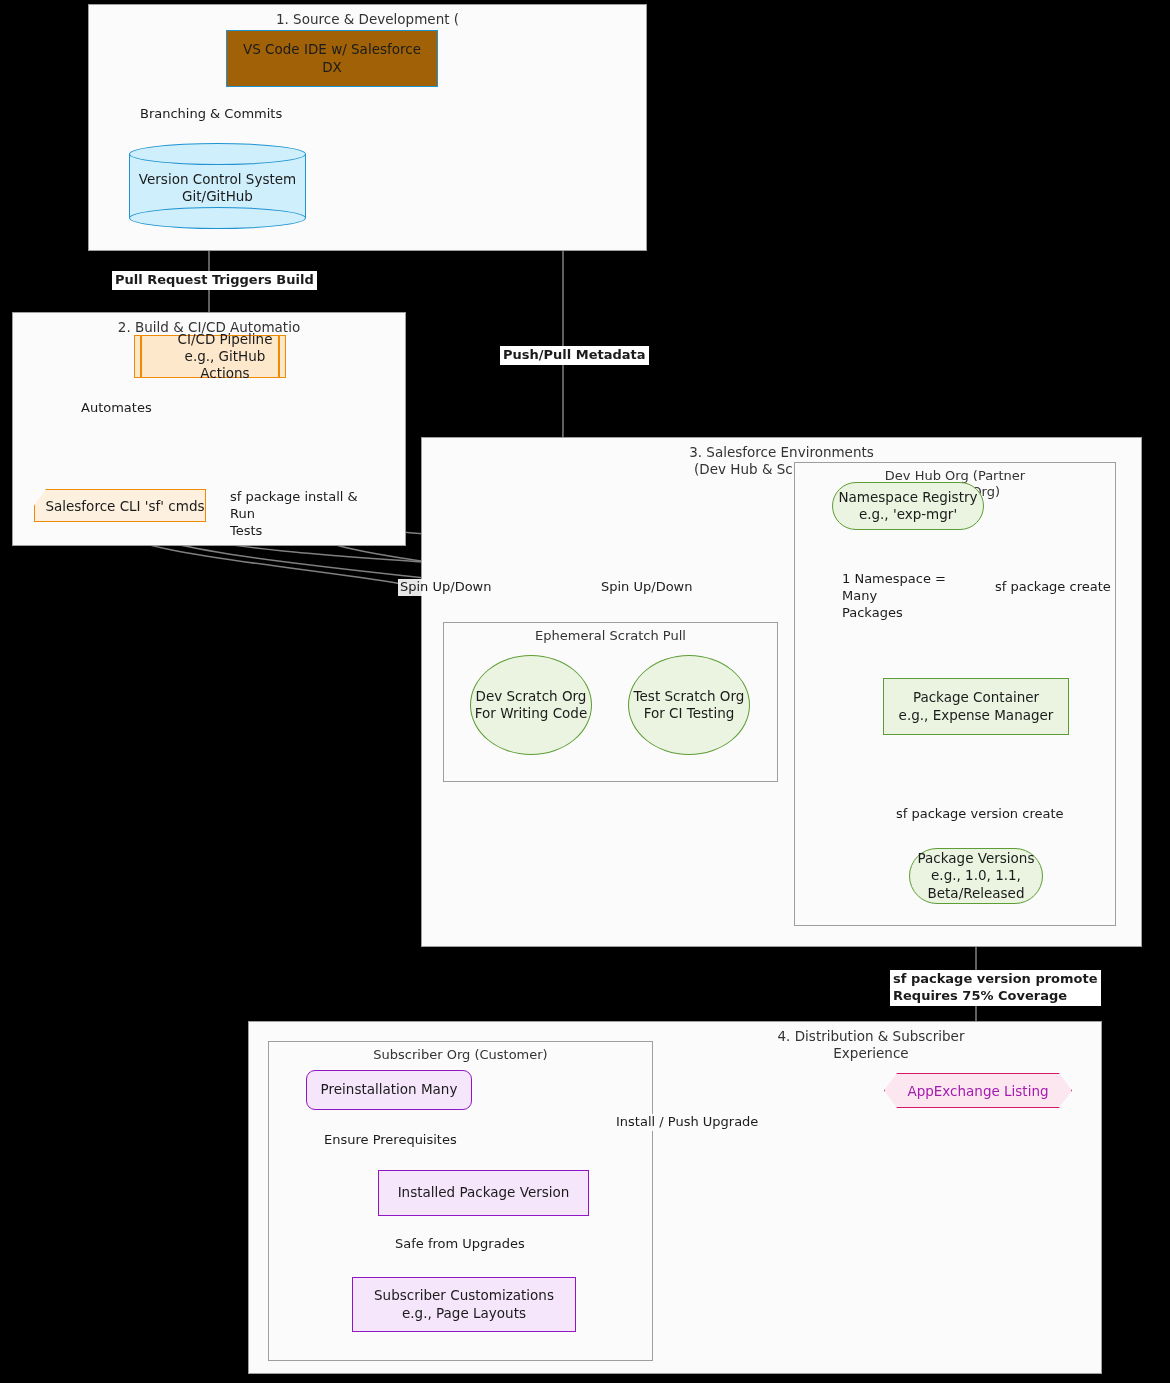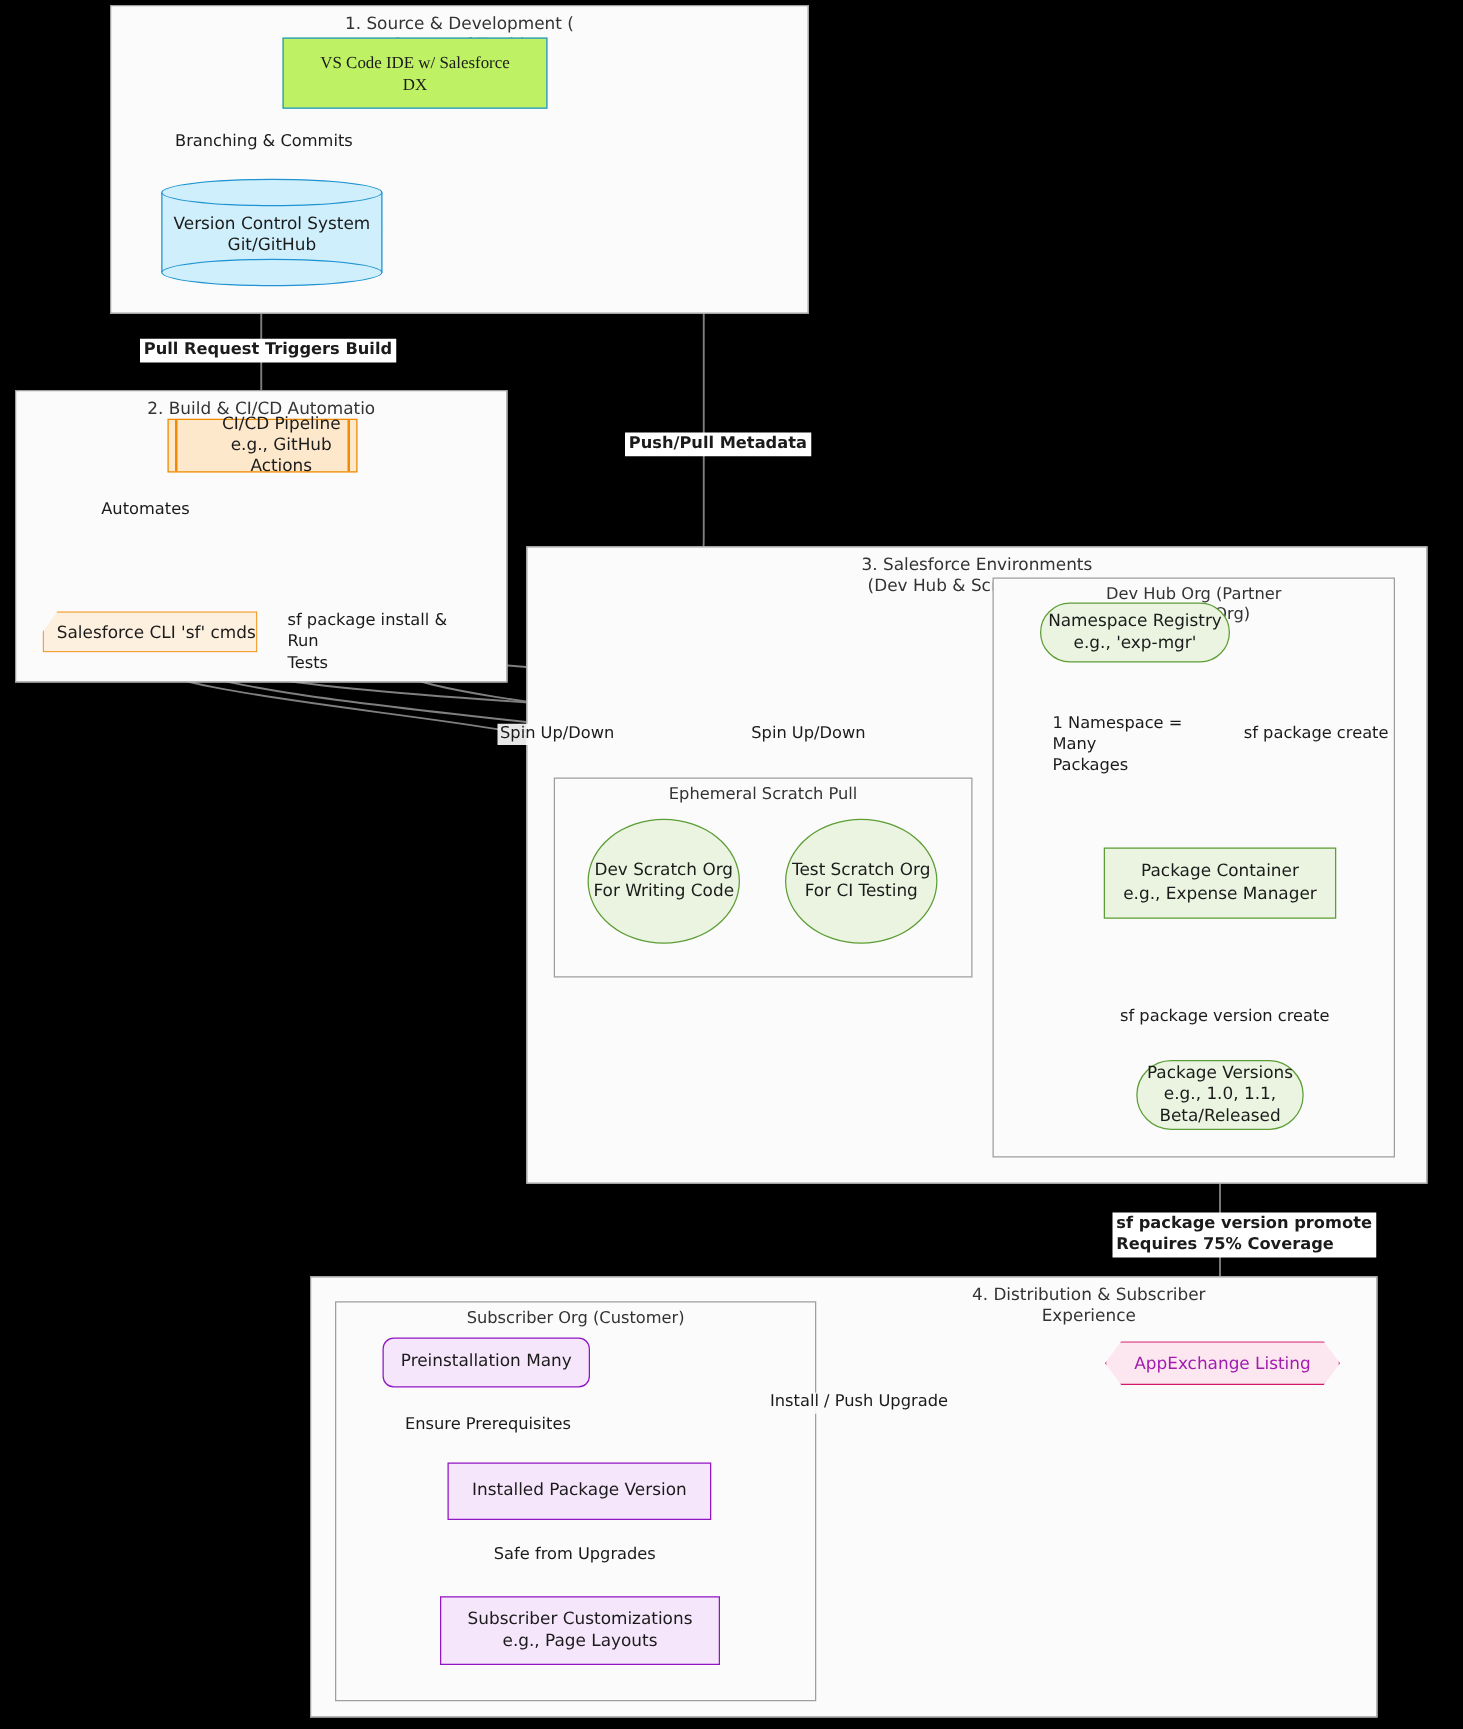--- a/index.html
+++ b/index.html
@@ -12,21 +12,21 @@
      font-size:13.5px;color:#333;line-height:1.25;white-space:pre-line;}
 
   .innerbox{position:absolute;background:#fbfbfb;border:1.2px solid #9e9e9e;}
   .inner-title{position:absolute;left:0;right:0;top:5px;text-align:center;
      font-size:13px;color:#333;line-height:1.25;white-space:pre-line;}
 
   .node{position:absolute;display:flex;align-items:center;justify-content:center;
      text-align:center;font-size:13.5px;line-height:1.28;color:#1b1b1b;
      white-space:pre-line;box-sizing:border-box;z-index:5;}
 
-  .n-blue{background:#bef264;border:1.6px solid #1f93d0;font-family:Liberation Serif, serif;}
+  .n-blue{background:#a16207;border:1.6px solid #1f93d0;}
   .n-orange{background:#fde8cc;border:1.7px solid #f08a01;padding-left:30px;}
   .n-green{background:#eaf4e0;border:1.7px solid #5d9d35;}
   .n-purple{background:#f5e6fb;border:1.7px solid #9216c4;}
 
   .cyl-wrap{position:absolute;z-index:5;}
   .cyl-body{position:absolute;left:0;right:0;top:11px;bottom:11px;
      background:#cfeffc;border-left:1.6px solid #1f93d0;border-right:1.6px solid #1f93d0;}
   .cyl-top{position:absolute;left:0;right:0;top:0;height:22px;border-radius:50%;
      background:#cfeffc;border:1.6px solid #1f93d0;box-sizing:border-box;}
   .cyl-bot{position:absolute;left:0;right:0;bottom:0;height:22px;border-radius:50%;
@@ -172,21 +172,21 @@
 e.g., Expense Manager</div>
 
   <div class="node n-green stadium" style="left:909px;top:848px;width:134px;height:56px;">Package Versions
 e.g., 1.0, 1.1,
 Beta/Released</div>
 
   <div class="hex" style="left:884px;top:1073px;width:188px;height:35px;">AppExchange Listing</div>
 
   <div class="node n-purple rrect" style="left:306px;top:1070px;width:166px;height:40px;">Preinstallation Many</div>
 
-  <div class="node n-purple" style="left:358px;top:1170px;width:211px;height:46px;">Installed Package Version</div>
+  <div class="node n-purple" style="left:378px;top:1170px;width:211px;height:46px;">Installed Package Version</div>
 
   <div class="node n-purple" style="left:352px;top:1277px;width:224px;height:55px;">Subscriber Customizations
 e.g., Page Layouts</div>
 
   <div class="elabel plain" style="left:138px;top:106px;">Branching &amp; Commits</div>
 
   <div class="elabel boxed" style="left:112px;top:271px;">Pull Request Triggers Build</div>
 
   <div class="elabel boxed" style="left:500px;top:346px;">Push/Pull Metadata</div>
 

